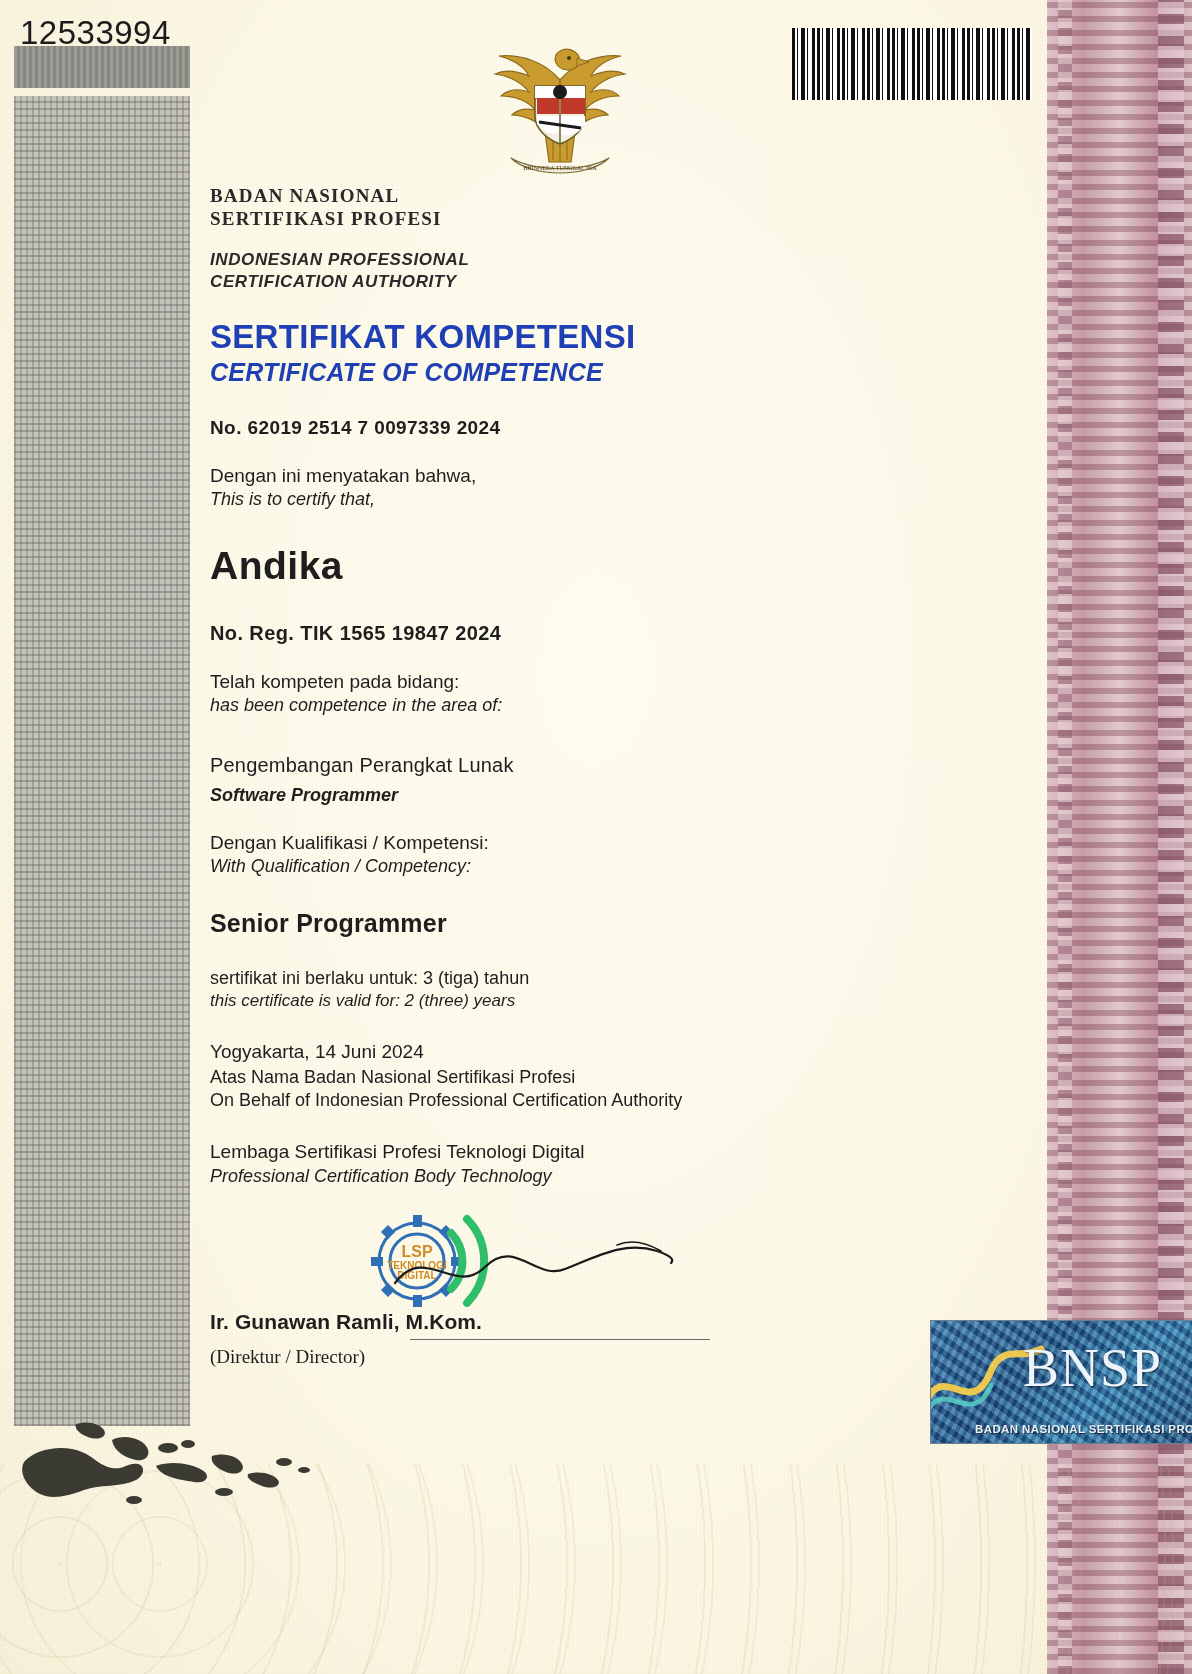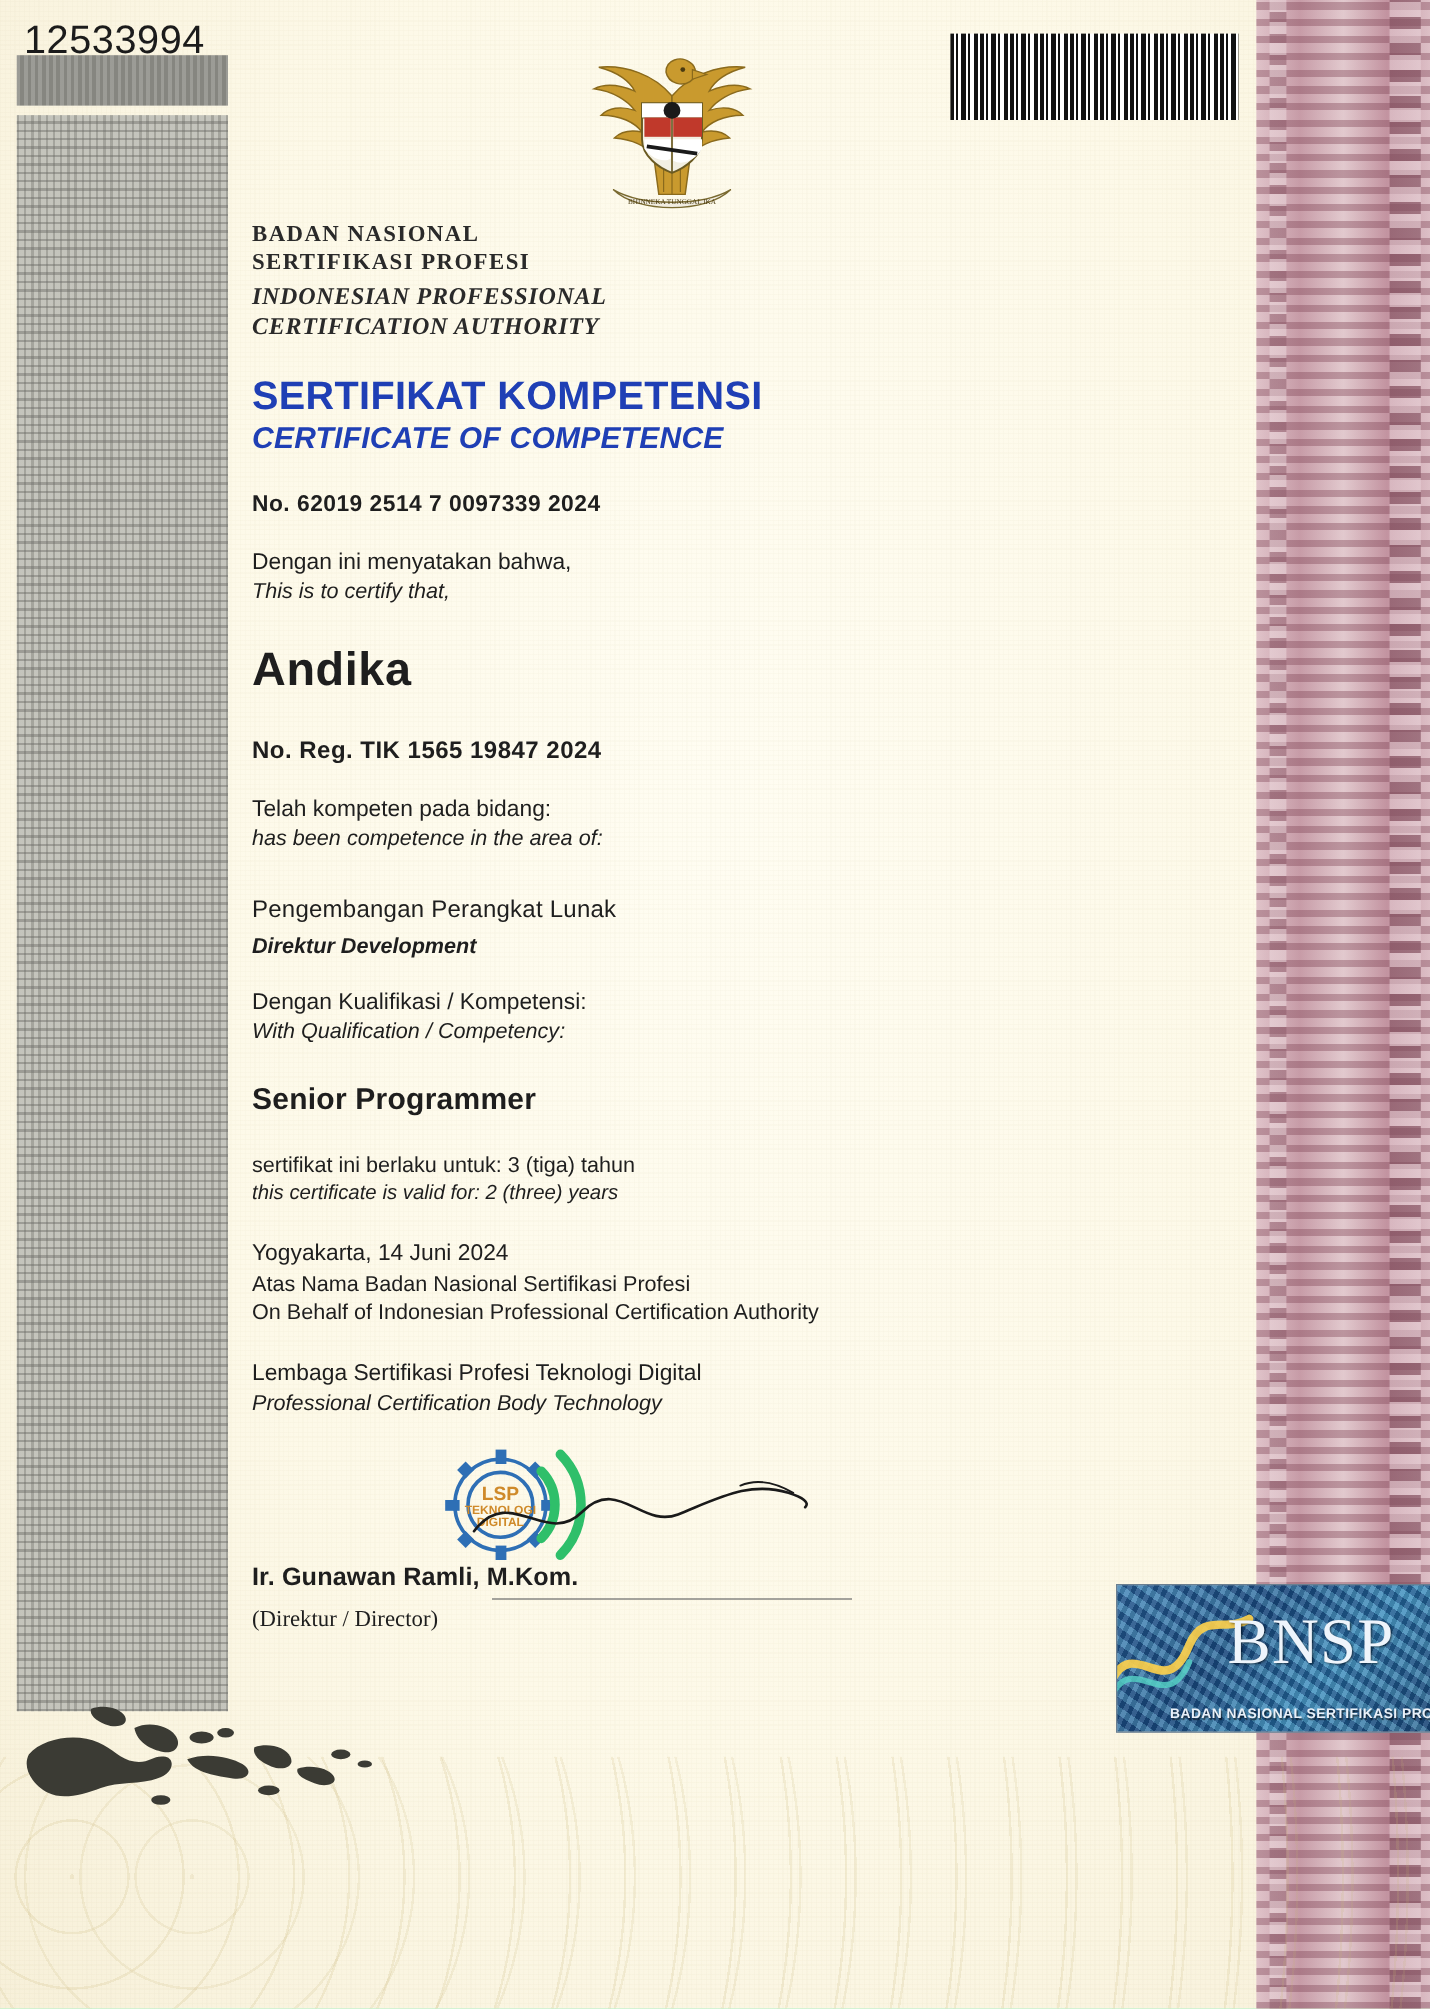--- a/index.html
+++ b/index.html
@@ -8,21 +8,21 @@
     background: #ffffff;
   }
   body {
     font-family: "Liberation Sans", sans-serif;
   }
   #certificate {
     position: relative;
     width: 1192px;
     height: 1674px;
     overflow: hidden;
-    background: #86efac;
+    background: #7dd3fc;
   }
 
   
   .paper-bg {
     position: absolute;
     inset: 0;
     background:
       radial-gradient(ellipse at 50% 40%, #fffdf2 0%, #fdf9e8 55%, #f7f0d9 100%);
   }
   .paper-texture {
@@ -152,28 +152,28 @@
   .bnsp-name {
     font-family: "Liberation Serif", serif;
     font-weight: bold;
     font-size: 19px;
     letter-spacing: 1.2px;
     line-height: 1.22;
     color: #2a2a2a;
     margin-top: 4px;
   }
   .bnsp-name-en {
-    font-family: Liberation Serif, serif;
+    font-family: Liberation Sans, sans-serif;
     font-style: italic;
     font-weight: bold;
-    font-size: 20px;
+    font-size: 17px;
     letter-spacing: .6px;
     line-height: 1.25;
     color: #2a2a2a;
-    margin-top: 5px;
+    margin-top: 19px;
   }
 
   .title-id {
     margin-top: 26px;
     font-size: 33px;
     font-weight: bold;
     color: #1f3fb5;
     letter-spacing: .3px;
   }
   .title-en {
@@ -412,21 +412,21 @@
     <div class="line-en">This is to certify that,</div>
 
     <div class="holder-name">Andika</div>
 
     <div class="reg-no">No. Reg. TIK 1565 19847 2024</div>
 
     <div class="line-id">Telah kompeten pada bidang:</div>
     <div class="line-en">has been competence in the area of:</div>
 
     <div class="field-id">Pengembangan Perangkat Lunak</div>
-    <div class="field-en">Direktur Development</div>
+    <div class="field-en">Software Programmer</div>
 
     <div class="line-id">Dengan Kualifikasi / Kompetensi:</div>
     <div class="line-en">With Qualification / Competency:</div>
 
     <div class="qualification">Senior Programmer</div>
 
     <div class="valid-id">sertifikat ini berlaku untuk: 3 (tiga) tahun</div>
     <div class="valid-en">this certificate is valid for: 2 (three) years</div>
 
     <div class="place-date">Yogyakarta, 14 Juni 2024</div>

